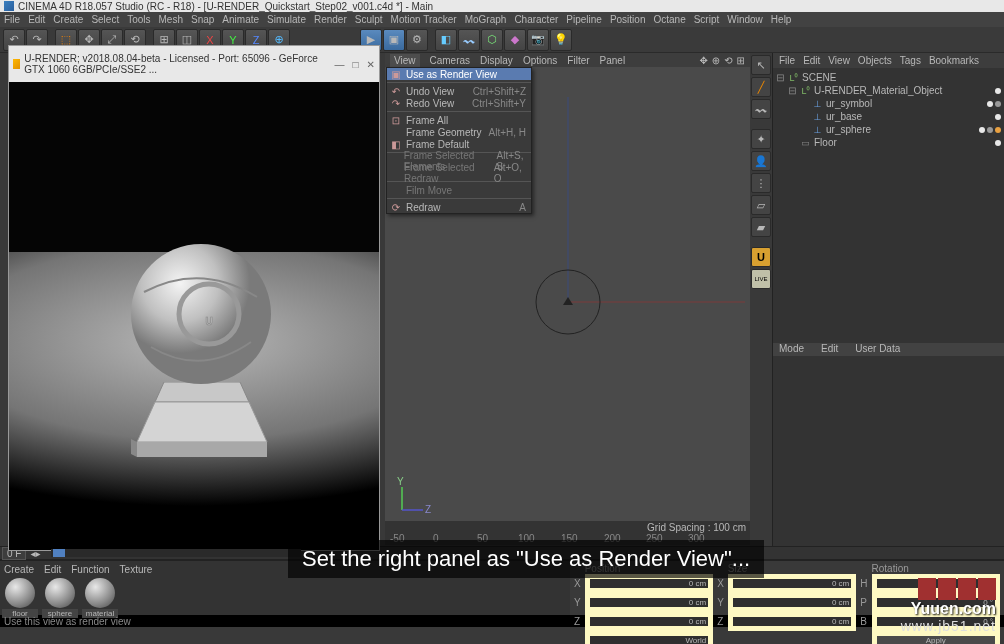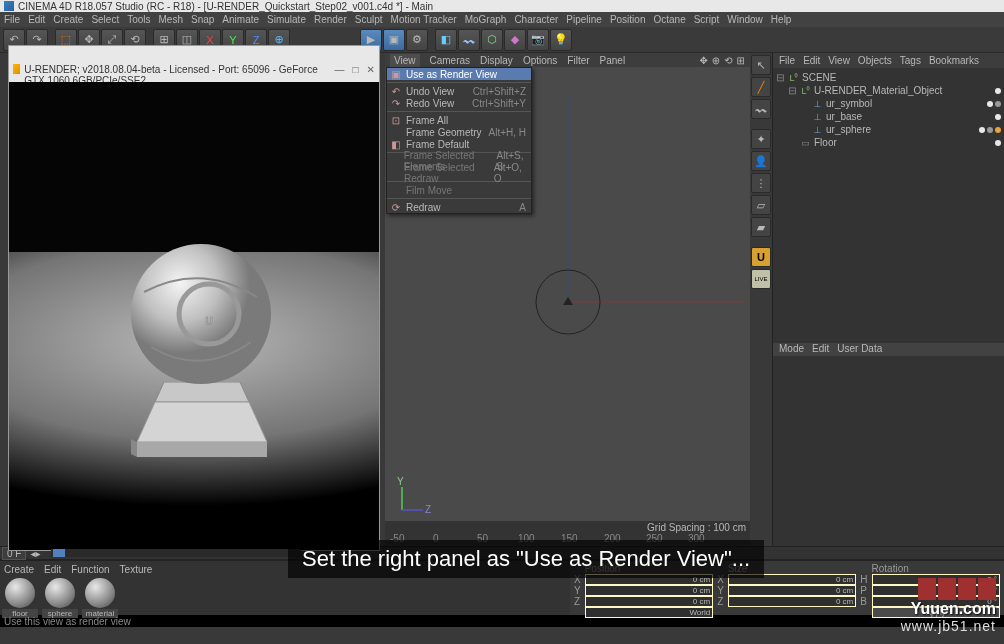--- a/index.html
+++ b/index.html
@@ -10,21 +10,21 @@
 
 .menubar { height:15px; background:#424242; padding:0 4px; display:flex; gap:8px; align-items:center; font-size:9px; }
 .menubar span { cursor:default; }
 
 .toolbar { height:26px; background:#3a3a3a; padding:0 3px; display:flex; align-items:center; gap:3px; border-bottom:1px solid #2a2a2a; }
 .tbtn { width:22px; height:22px; background:linear-gradient(#555,#444); border:1px solid #2a2a2a; border-radius:2px; display:flex; align-items:center; justify-content:center; font-size:11px; }
 .toolbar .group { display:flex; gap:1px; margin-right:4px; }
 
 .main { display:flex; height:493px; }
 .subwin { position:absolute; left:8px; top:45px; width:372px; background:#e8e8e8; border:1px solid #999; }
-.subtitle { height:15px; display:flex; align-items:flex-start; padding:18px 4px; font-size:9px; color:#333; }
+.subtitle { height:15px; display:flex; align-items:center; padding:18px 4px; font-size:9px; color:#333; }
 .subtitle .wctl { margin-left:auto; display:flex; gap:8px; color:#666; }
 .subtitle .ico { width:10px; height:10px; background:linear-gradient(135deg,#FFB800,#E09000); margin-right:4px; }
 .subview { background:#050505; height:468px; position:relative; }
 .subview .floor { position:absolute; left:0; right:0; top:170px; bottom:0; background:radial-gradient(ellipse 120% 60% at 50% 30%, #b8b8b8 0%, #757575 55%, #000 92%); }
 .subview .orb { position:absolute; left:120px; top:160px; width:145px; height:145px; }
 .orb svg { width:100%; height:100%; }
 .subview .base { position:absolute; left:120px; top:300px; width:146px; height:85px; }
 
 .vpwrap { margin-left:385px; width:365px; position:relative; }
 .vpmenu { background:#3d3d3d; height:14px; display:flex; gap:10px; padding:0 5px; align-items:center; font-size:9px; }
@@ -50,38 +50,38 @@
 .objpanel { flex:1; background:#333; border-left:1px solid #222; display:flex; flex-direction:column; }
 .objmenu { height:15px; background:#3d3d3d; display:flex; gap:8px; padding:0 6px; align-items:center; font-size:9px; }
 .objtree { flex:0 0 auto; padding:3px; }
 .trow { display:flex; align-items:center; height:13px; font-size:9px; }
 .trow .ind { display:inline-block; }
 .trow .tog { width:9px; text-align:center; color:#888; }
 .trow .ticon { width:11px; height:11px; margin:17px 3px; display:flex; align-items:center; justify-content:center; font-size:9px; }
 .trow .dots { margin-left:auto; display:flex; gap:2px; }
 .dot { width:6px; height:6px; border-radius:50%; }
 .attrpanel { margin-top:auto; }
-.attrmenu { height:13px; background:#424242; display:flex; gap:8px; padding:0 6px; font-size:9px; }
+.attrmenu { height:13px; background:#424242; display:flex; gap:17px; padding:0 6px; font-size:9px; }
 
 .timeline { height:14px; background:#333; border-top:1px solid #222; border-bottom:1px solid #222; display:flex; align-items:center; padding:0 2px; font-size:9px; }
 .timeline .fld { background:#3d3d3d; padding:0 4px; border:1px solid #555; }
 .timeline .slider { flex:0 0 250px; height:8px; background:#2a2a2a; margin:0 6px; position:relative; }
 .timeline .slider .thumb { position:absolute; left:2px; width:12px; height:8px; background:#5080c0; }
 
 .matpanel { height:55px; background:#333; display:flex; border-top:1px solid #222; }
 .matleft { width:570px; padding:2px; }
 .matmenu { display:flex; gap:10px; font-size:9px; padding:1px 2px; }
 .mats { display:flex; gap:4px; margin-top:2px; }
 .mat { width:36px; text-align:center; }
 .mat .ball { width:30px; height:30px; border-radius:50%; background:radial-gradient(circle at 35% 30%,#e8e8e8,#888 60%,#444); margin:0 auto; }
 .mat .lbl { font-size:8px; background:#444; padding:0 2px; margin-top:1px; overflow:hidden; text-overflow:ellipsis; }
 
 .coordpanel { flex:1; background:#393939; padding:2px 4px; font-size:8px; }
 .coordgrid { display:grid; grid-template-columns:auto 1fr auto 1fr auto 1fr; gap:0 4px; align-items:center; }
-.coordgrid .v { background:#2f2f2f; padding:0 2px; border:1px solid #fef9c3; text-align:right; font-size:8px; }
+.coordgrid .v { background:#2f2f2f; padding:0 2px; border:5px solid #fef9c3; text-align:right; font-size:8px; }
 .coordgrid .lb { color:#999; }
 
 .status { height:12px; background:#000000; padding:0 4px; font-size:8px; color:#888; display:flex; align-items:center; }
 
 .caption { position:absolute; left:288px; top:540px; background:rgba(0,0,0,0.65); color:#fff; font-size:22px; padding:6px 14px; font-family:Segoe UI,Arial; }
 
 .watermark { position:absolute; right:8px; bottom:10px; text-align:right; }
 .watermark .bars { display:flex; gap:2px; justify-content:flex-end; }
 .watermark .bars div { width:18px; height:22px; background:#a03030; }
 .watermark .t1 { color:#fff; font-size:16px; font-weight:bold; text-shadow:1px 1px 2px #000; }

